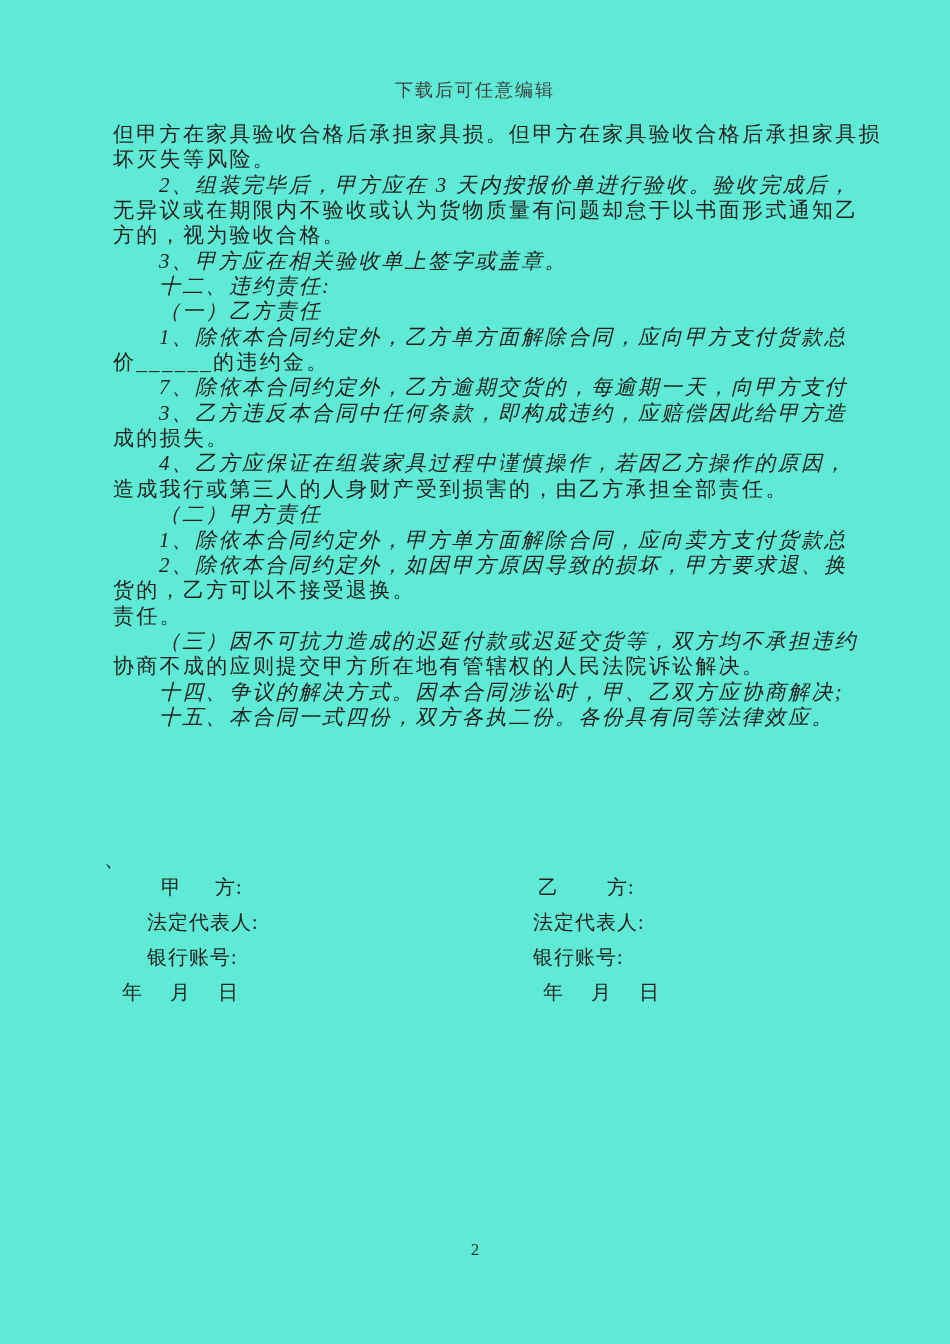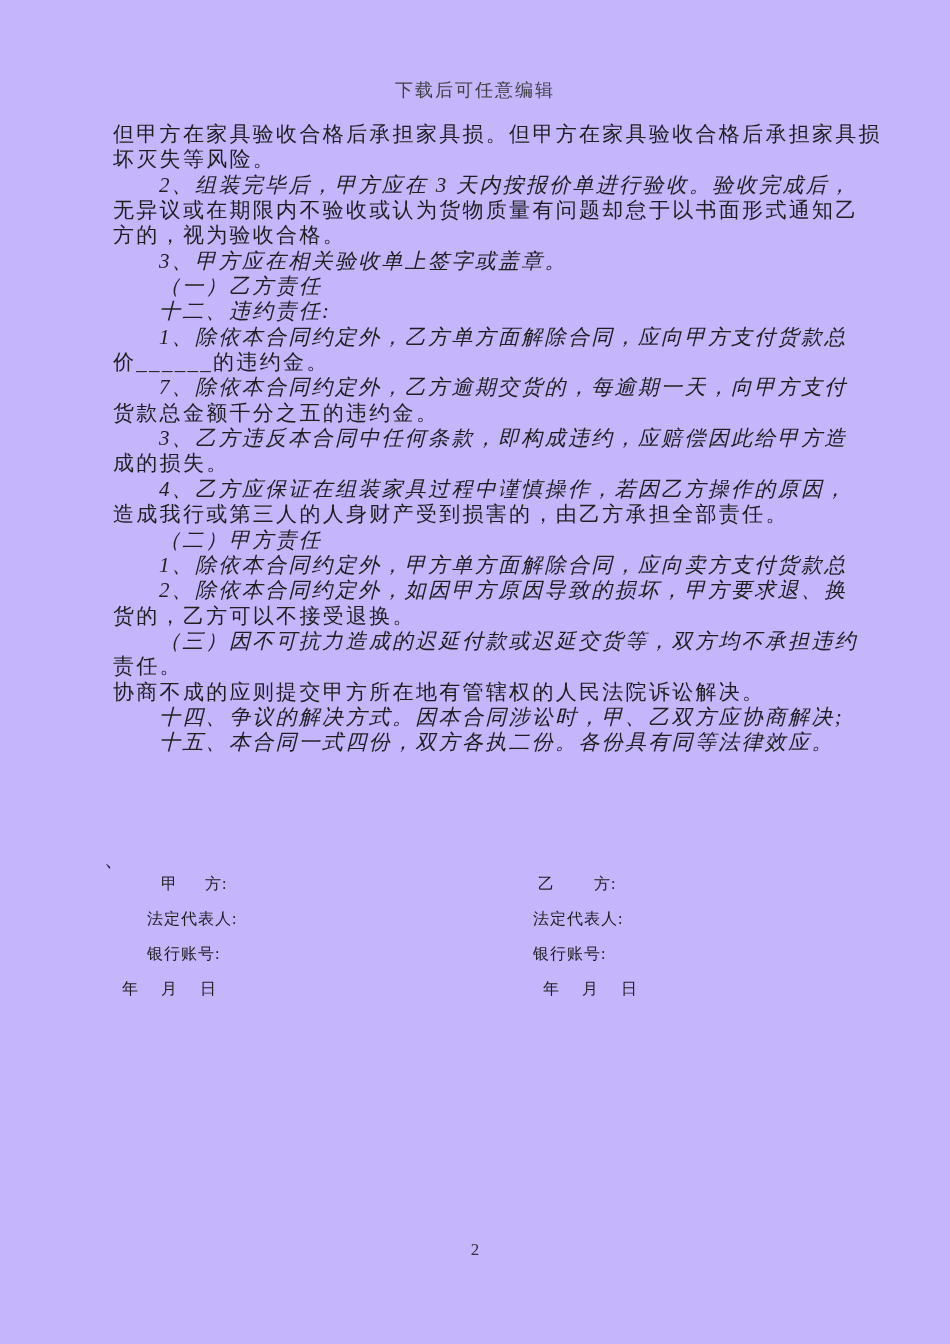--- a/index.html
+++ b/index.html
@@ -4,21 +4,21 @@
 <style>
   html, body {
     margin: 0;
     padding: 0;
     background: #ffffff;
   }
   .page {
     position: relative;
     width: 950px;
     height: 1344px;
-    background: #c4b5fd;
+    background: #5eead4;
     overflow: hidden;
     font-family: "Liberation Serif", "DejaVu Serif", serif;
     color: #1f1f1f;
   }
   .edit-note {
     position: absolute;
     top: 78px;
     left: 0;
     width: 100%;
     text-align: center;
@@ -46,21 +46,21 @@
   }
   .stray-mark {
     position: absolute;
     left: 104px;
     top: 845px;
     font-size: 21px;
     color: #1f1f1f;
   }
   .sig-cell {
     position: absolute;
-    font-size: 16px;
+    font-size: 20px;
     letter-spacing: 1px;
     white-space: pre;
     color: #1f1f1f;
     text-align: center;
   }
   .sig-a-party  { left: 161px; top: 874px; }
   .sig-b-party  { left: 538px; top: 874px; }
   .sig-a-rep    { left: 147px; top: 909px; }
   .sig-b-rep    { left: 533px; top: 909px; }
   .sig-a-bank   { left: 147px; top: 944px; }
@@ -84,36 +84,35 @@
 
   <div class="edit-note">下载后可任意编辑</div>
 
   <div class="contract-body">
       <div class="line">但甲方在家具验收合格后承担家具损。但甲方在家具验收合格后承担家具损</div>
       <div class="line">坏灭失等风险。</div>
       <div class="line ind">2、组装完毕后，甲方应在 3 天内按报价单进行验收。验收完成后，</div>
       <div class="line">无异议或在期限内不验收或认为货物质量有问题却怠于以书面形式通知乙</div>
       <div class="line">方的，视为验收合格。</div>
       <div class="line ind">3、甲方应在相关验收单上签字或盖章。</div>
+      <div class="line ind">十二、违约责任:</div>
       <div class="line ind">（一）乙方责任</div>
-      <div class="line ind">十二、违约责任:</div>
       <div class="line ind">1、除依本合同约定外，乙方单方面解除合同，应向甲方支付货款总</div>
       <div class="line">价______的违约金。</div>
       <div class="line ind">7、除依本合同约定外，乙方逾期交货的，每逾期一天，向甲方支付</div>
-      <div class="line">货款总金额千分之五的违约金。</div>
       <div class="line ind">3、乙方违反本合同中任何条款，即构成违约，应赔偿因此给甲方造</div>
       <div class="line">成的损失。</div>
       <div class="line ind">4、乙方应保证在组装家具过程中谨慎操作，若因乙方操作的原因，</div>
       <div class="line">造成我行或第三人的人身财产受到损害的，由乙方承担全部责任。</div>
       <div class="line ind">（二）甲方责任</div>
       <div class="line ind">1、除依本合同约定外，甲方单方面解除合同，应向卖方支付货款总</div>
       <div class="line ind">2、除依本合同约定外，如因甲方原因导致的损坏，甲方要求退、换</div>
       <div class="line">货的，乙方可以不接受退换。</div>
+      <div class="line">责任。</div>
       <div class="line ind">（三）因不可抗力造成的迟延付款或迟延交货等，双方均不承担违约</div>
-      <div class="line">责任。</div>
       <div class="line">协商不成的应则提交甲方所在地有管辖权的人民法院诉讼解决。</div>
       <div class="line ind">十四、争议的解决方式。因本合同涉讼时，甲、乙双方应协商解决;</div>
       <div class="line ind">十五、本合同一式四份，双方各执二份。各份具有同等法律效应。</div>
     </div>
 
   <div class="stray-mark">、</div>
 
   <div class="sig-cell sig-a-party">甲　  方:</div>
   <div class="sig-cell sig-b-party">乙　　 方:</div>
 

